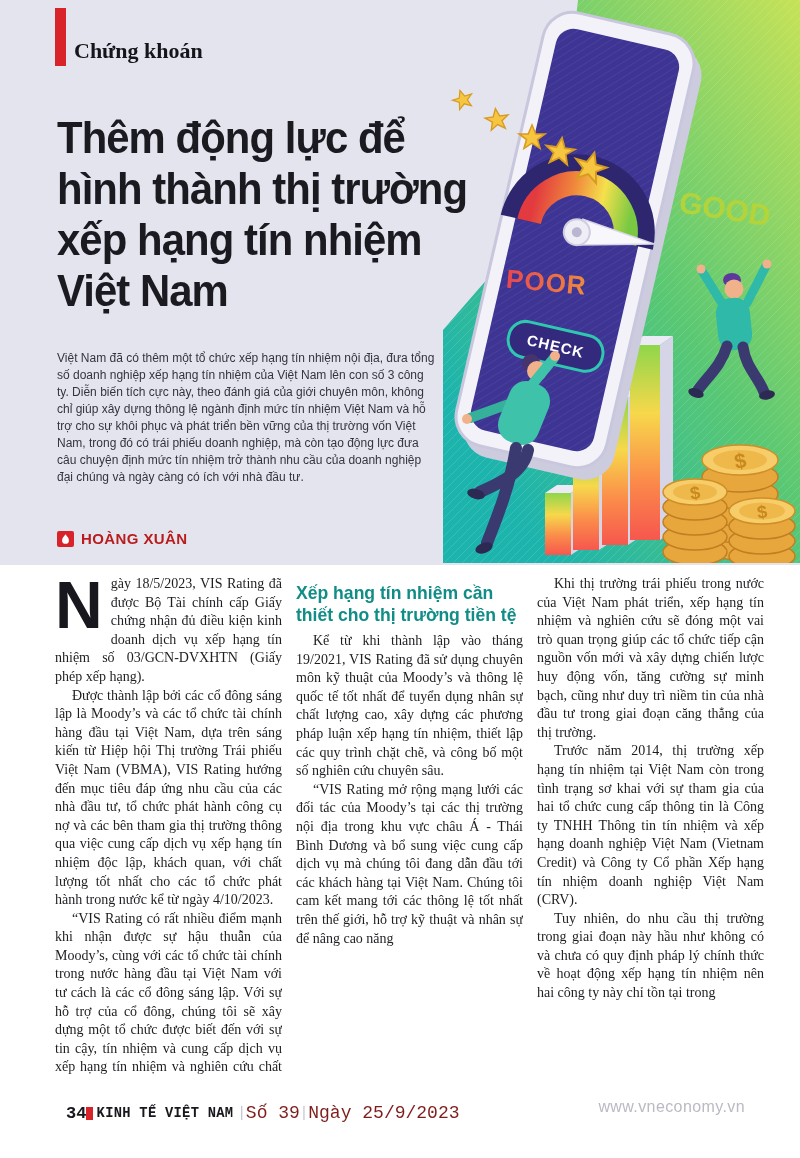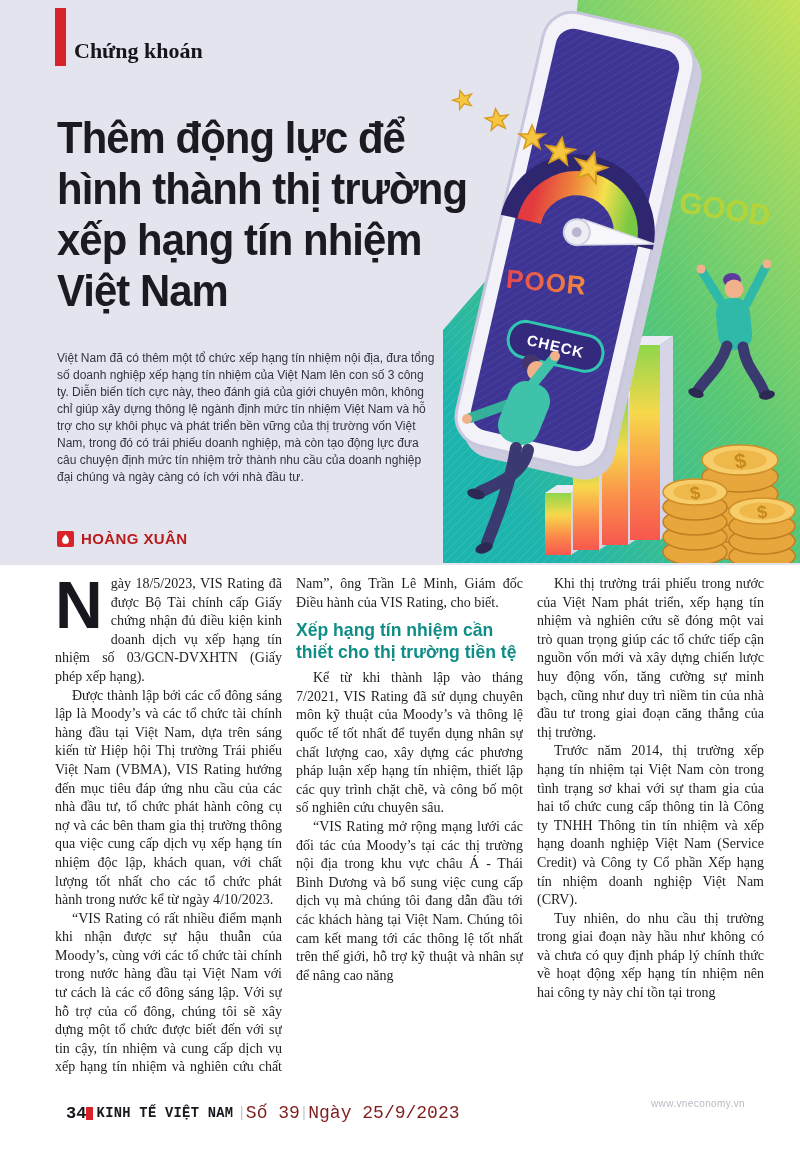--- a/index.html
+++ b/index.html
@@ -30,21 +30,21 @@
   .subhead{font-family:"Liberation Sans",sans-serif;font-weight:bold;font-size:18.5px;line-height:22px;
            color:#0f8d86;margin:7px 0 6px 0;text-align:left;transform:scaleX(.95);transform-origin:left top;width:105%;}
   
   #footer{position:absolute;left:0;top:1095px;width:800px;height:30px;}
   #footer-left{position:absolute;left:66px;top:8px;display:flex;align-items:center;font-family:Liberation Mono, monospace;}
   #page-number{font-weight:bold;font-size:17px;color:#17171d;}
   #footer-red{width:7px;height:13px;background:#d8232a;}
   #magazine-name{font-weight:bold;font-size:14.5px;letter-spacing:.3px;color:#17171d;transform:scaleX(.95);}
   .foot-sep{color:#c2c2cc;font-size:14px;}
   .foot-dim{color:#7f1d1d;font-size:18px;}
-  #website{position:absolute;right:55px;top:3px;font-size:10px;color:#b9bac3;letter-spacing:.4px;}
+  #website{position:absolute;right:55px;top:3px;font-size:16px;color:#b9bac3;letter-spacing:.4px;}
 </style>
 </head>
 <body>
 
 <div id="page">
 
   <div id="top-section">
     <div id="kicker-bar"></div>
     <div id="kicker-label">Chứng khoán</div>
 
@@ -216,29 +216,28 @@
     </div>
   </div>
 
   <div class="col" id="col-1">
     <p><span class="dropcap">N</span><span>gày 18/5/2023, VIS Rating đã được Bộ Tài chính cấp Giấy chứng nhận đủ điều kiện kinh doanh dịch vụ xếp hạng tín nhiệm số 03/GCN-DVXHTN (Giấy phép xếp hạng).</span></p>
     <p class="indent">Được thành lập bởi các cổ đông sáng lập là Moody’s và các tổ chức tài chính hàng đầu tại Việt Nam, dựa trên sáng kiến từ Hiệp hội Thị trường Trái phiếu Việt Nam (VBMA), VIS Rating hướng đến mục tiêu đáp ứng nhu cầu của các nhà đầu tư, tổ chức phát hành công cụ nợ và các bên tham gia thị trường thông qua việc cung cấp dịch vụ xếp hạng tín nhiệm độc lập, khách quan, với chất lượng tốt nhất cho các tổ chức phát hành trong nước kể từ ngày 4/10/2023.</p>
     <p class="indent">“VIS Rating có rất nhiều điểm mạnh khi nhận được sự hậu thuẫn của Moody’s, cùng với các tổ chức tài chính trong nước hàng đầu tại Việt Nam với tư cách là các cổ đông sáng lập. Với sự hỗ trợ của cổ đông, chúng tôi sẽ xây dựng một tổ chức được biết đến với sự tin cậy, tín nhiệm và cung cấp dịch vụ xếp hạng tín nhiệm và nghiên cứu chất lượng cao tại Việt</p>
   </div>
 
   <div class="col" id="col-2">
-    <p>Nam”, ông Trần Lê Minh, Giám đốc Điều hành của VIS Rating, cho biết.</p>
     <div class="subhead">Xếp hạng tín nhiệm cần thiết cho thị trường tiền tệ</div>
-    <p class="indent">Kể từ khi thành lập vào tháng 7/2021, VIS Rating đã sử dụng chuyên môn kỹ thuật của Moody’s và thông lệ quốc tế tốt nhất để tuyển dụng nhân sự chất lượng cao, xây dựng các phương pháp luận xếp hạng tín nhiệm, thiết lập các quy trình chặt chẽ, và công bố một số nghiên cứu chuyên sâu.</p>
+    <p class="indent">Kể từ khi thành lập vào tháng 19/2021, VIS Rating đã sử dụng chuyên môn kỹ thuật của Moody’s và thông lệ quốc tế tốt nhất để tuyển dụng nhân sự chất lượng cao, xây dựng các phương pháp luận xếp hạng tín nhiệm, thiết lập các quy trình chặt chẽ, và công bố một số nghiên cứu chuyên sâu.</p>
     <p class="indent">“VIS Rating mở rộng mạng lưới các đối tác của Moody’s tại các thị trường nội địa trong khu vực châu Á - Thái Bình Dương và bổ sung việc cung cấp dịch vụ mà chúng tôi đang dẫn đầu tới các khách hàng tại Việt Nam. Chúng tôi cam kết mang tới các thông lệ tốt nhất trên thế giới, hỗ trợ kỹ thuật và nhân sự để nâng cao năng</p>
   </div>
 
   <div class="col" id="col-3">
     <p class="indent">Khi thị trường trái phiếu trong nước của Việt Nam phát triển, xếp hạng tín nhiệm và nghiên cứu sẽ đóng một vai trò quan trọng giúp các tổ chức tiếp cận nguồn vốn mới và xây dựng chiến lược huy động vốn, tăng cường sự minh bạch, cũng như duy trì niềm tin của nhà đầu tư trong giai đoạn căng thẳng của thị trường.</p>
-    <p class="indent">Trước năm 2014, thị trường xếp hạng tín nhiệm tại Việt Nam còn trong tình trạng sơ khai với sự tham gia của hai tổ chức cung cấp thông tin là Công ty TNHH Thông tin tín nhiệm và xếp hạng doanh nghiệp Việt Nam (Service Credit) và Công ty Cổ phần Xếp hạng tín nhiệm doanh nghiệp Việt Nam (CRV).</p>
+    <p class="indent">Trước năm 2014, thị trường xếp hạng tín nhiệm tại Việt Nam còn trong tình trạng sơ khai với sự tham gia của hai tổ chức cung cấp thông tin là Công ty TNHH Thông tin tín nhiệm và xếp hạng doanh nghiệp Việt Nam (Vietnam Credit) và Công ty Cổ phần Xếp hạng tín nhiệm doanh nghiệp Việt Nam (CRV).</p>
     <p class="indent">Tuy nhiên, do nhu cầu thị trường trong giai đoạn này hầu như không có và chưa có quy định pháp lý chính thức về hoạt động xếp hạng tín nhiệm nên hai công ty này chỉ tồn tại trong</p>
   </div>
 
   <div id="footer">
     <div id="footer-left">
       <span id="page-number">34</span>
       <span id="footer-red"></span>
       <span id="magazine-name">KINH TẾ VIỆT NAM</span>
       <span class="foot-sep">|</span>
       <span class="foot-dim">Số 39</span>

